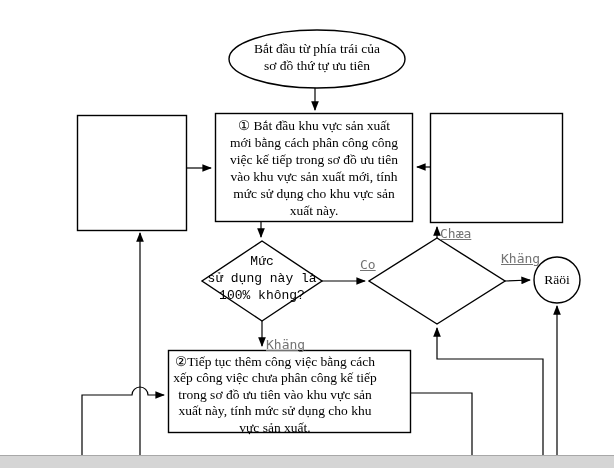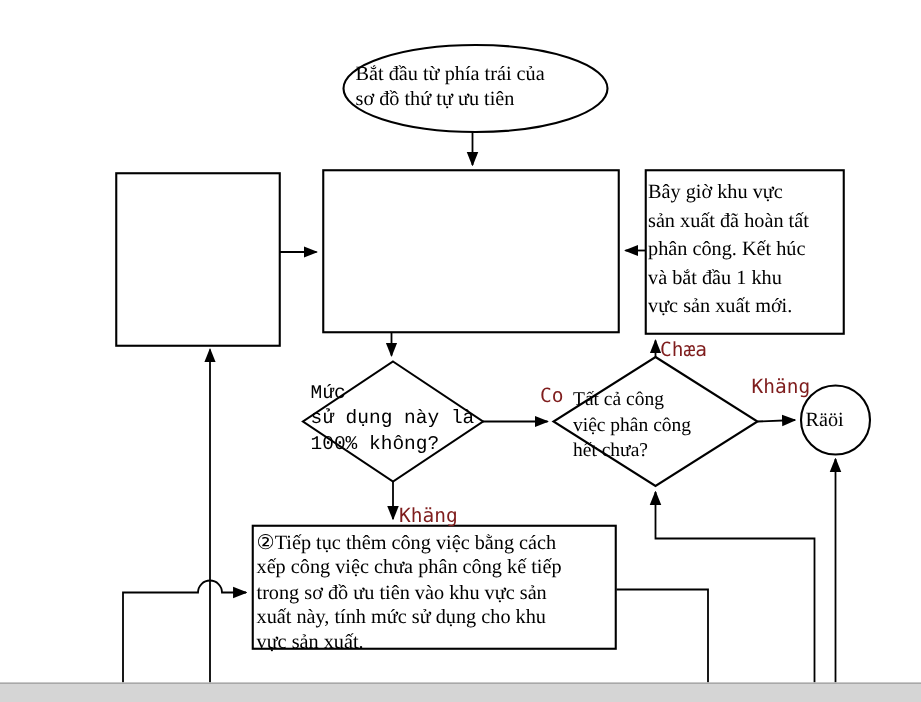--- a/index.html
+++ b/index.html
@@ -7,37 +7,38 @@
     position:relative;
     width:614px;height:468px;
     background:#ffffff;
     overflow:hidden;
     font-family:"Liberation Serif", serif;
     color:#000;
   }
   #chart-svg{position:absolute;left:0;top:0;}
   .node-text{
     position:absolute;
-    text-align:left;
+    text-align:center;
     white-space:pre-line;
     font-size:13.5px;
     line-height:1.26;
     color:#000;
   }
   .lh-tight{line-height:1.22;}
   .lh-mid{line-height:1.3;font-size:13px;}
   .lh-loose{line-height:1.4;}
   .lh-left{line-height:1.36;}
   .edge-label{
     position:absolute;
     font-family:"DejaVu Sans Mono", monospace;
     font-size:13px;
     line-height:1;
-    color:#7f1d1d;
+    color:#737373;
     white-space:nowrap;
+    text-decoration:underline;
   }
   .bottom-bar{
     position:absolute;
     left:0;top:455px;width:614px;height:13px;
     background:#d5d5d5;
     border-top:1px solid #a8a8a8;
     box-sizing:border-box;
   }
 </style>
 </head>
@@ -77,34 +78,32 @@
       <polygon points="262,241 322,281 262,321 202,281"></polygon>
       <polygon points="437,238 505,281 437,324 369,281"></polygon>
       <circle cx="557" cy="280" r="23"></circle>
     </g>
   </svg>
 
   <div class="node-text" style="left:237px;top:40px;width:160px;">Bắt đầu từ phía trái của
 sơ đồ thứ tự ưu tiên</div>
 
 
+  <div class="node-text" style="left:217px;top:117px;width:194px;">① Bắt đầu khu vực sản xuất
+mới bằng cách phân công công
+việc kế tiếp trong sơ đồ ưu tiên
+vào khu vực sản xuất mới, tính
+mức sử dụng cho khu vực sản
+xuất này.</div>
 
-  <div class="node-text lh-loose" style="left:432px;top:119px;width:129px;">Bây giờ khu vực
-sản xuất đã hoàn tất
-phân công. Kết húc
-và bắt đầu 1 khu
-vực sản xuất mới.</div>
 
   <div class="node-text lh-mid" style="left:207px;top:254px;width:110px;font-family:Liberation Mono, monospace;">Mức
 sử dụng này là
 100% không?</div>
 
-  <div class="node-text lh-mid" style="left:382px;top:258px;width:110px;">Tất cả công
-việc phân công
-hết chưa?</div>
 
   <div class="node-text" style="left:537px;top:271px;width:40px;">Räöi</div>
 
   <div class="node-text lh-tight" style="left:171px;top:354px;width:208px;">②Tiếp tục thêm công việc bằng cách
 xếp công việc chưa phân công kế tiếp
 trong sơ đồ ưu tiên vào khu vực sản
 xuất này, tính mức sử dụng cho khu
 vực sản xuất.</div>
 
   <div class="edge-label" style="left:331px;top:258px;margin-left:29px;">Co</div>

